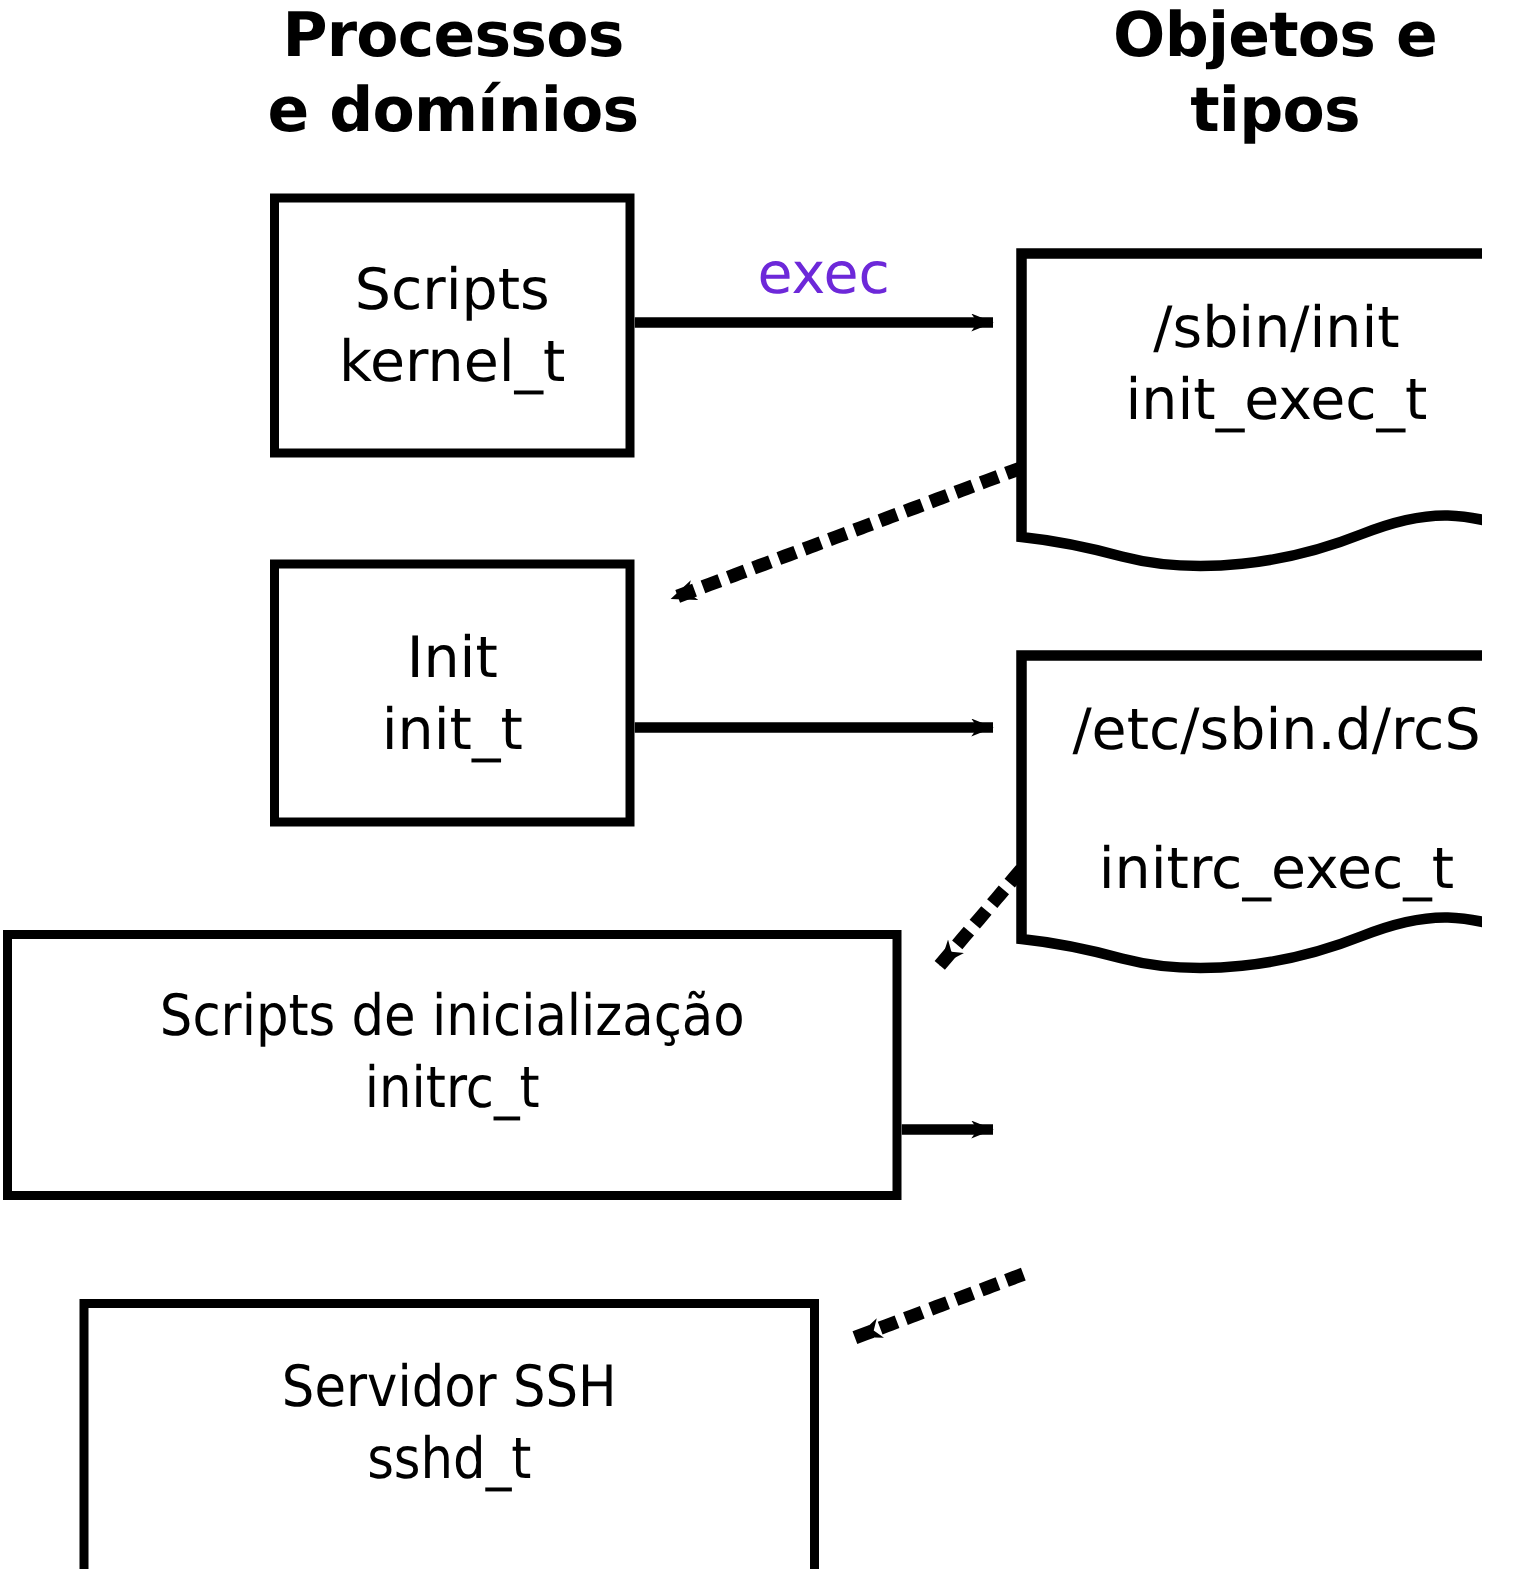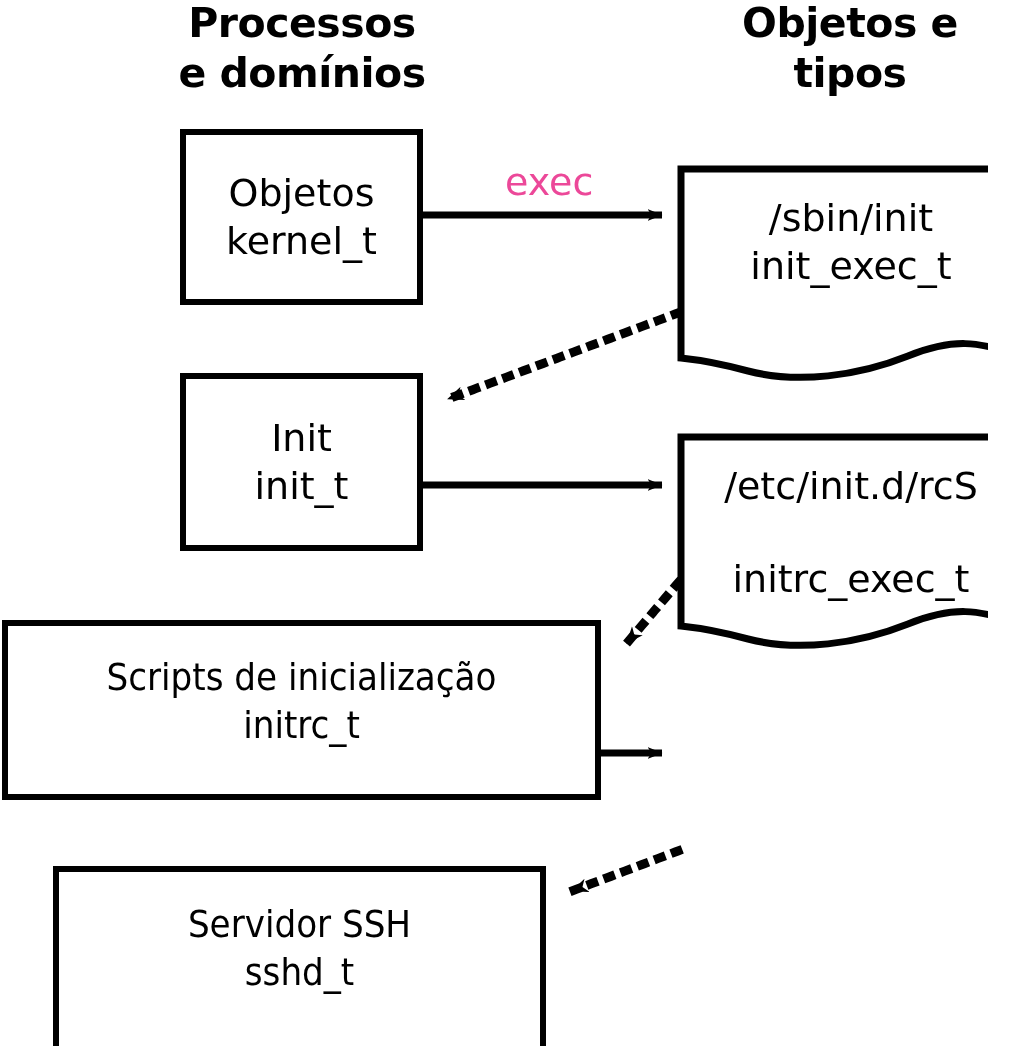--- a/index.html
+++ b/index.html
@@ -114,21 +114,21 @@
     width: 1024px;
     height: 1046px;
     pointer-events: none;
   }
 
   .edge-label {
     position: absolute;
     font-family: "DejaVu Sans", sans-serif;
     font-size: 38px;
     line-height: 44px;
-    color: #ec4899;
+    color: #6d28d9;
     white-space: nowrap;
   }
   #label-exec { left: 505px; top: 160px; }
 </style>
 </head>
 <body>
 
 <div id="canvas">
 
   <div class="col-header" id="header-processos">Processos
@@ -168,21 +168,21 @@
     </g>
 
     <g>
       <line x1="678" y1="851" x2="572" y2="891" stroke="#000000" stroke-width="9" stroke-dasharray="3 15" stroke-linecap="square" marker-end="url(#arrow-dot)"></line>
     </g>
   </svg>
 
   <div class="edge-label" id="label-exec">exec</div>
 
   <div class="proc-box" id="box-kernel">
-    <div class="line1">Objetos</div>
+    <div class="line1">Scripts</div>
     <div class="line2">kernel_t</div>
   </div>
 
   <div class="proc-box" id="box-init">
     <div class="line1">Init</div>
     <div class="line2">init_t</div>
   </div>
 
   <div class="proc-box" id="box-initrc">
     <div class="line1">Scripts de inicialização</div>
@@ -204,19 +204,19 @@
       <div class="doc-label" style="top:48px;">init_exec_t</div>
     </div>
   </div>
 
   <div class="doc-shape" id="doc-initrc">
     <svg width="346" height="220" viewBox="0 0 346 220">
       <path d="M 3,3 L 343,3 L 343,190 C 300,175 275,172 230,190
                C 180,210 120,218 70,205 C 48,199 22,194 3,192 Z" fill="#ffffff" stroke="#000000" stroke-width="7" stroke-linejoin="miter"></path>
     </svg>
     <div class="doc-text-wrap">
-      <div class="doc-label" style="top:0px;">/etc/init.d/rcS</div>
+      <div class="doc-label" style="top:0px;">/etc/sbin.d/rcS</div>
       <div class="doc-label" style="top:48px;margin-top:45px;">initrc_exec_t</div>
     </div>
   </div>
 
 
 </div>
 
 </body></html>

